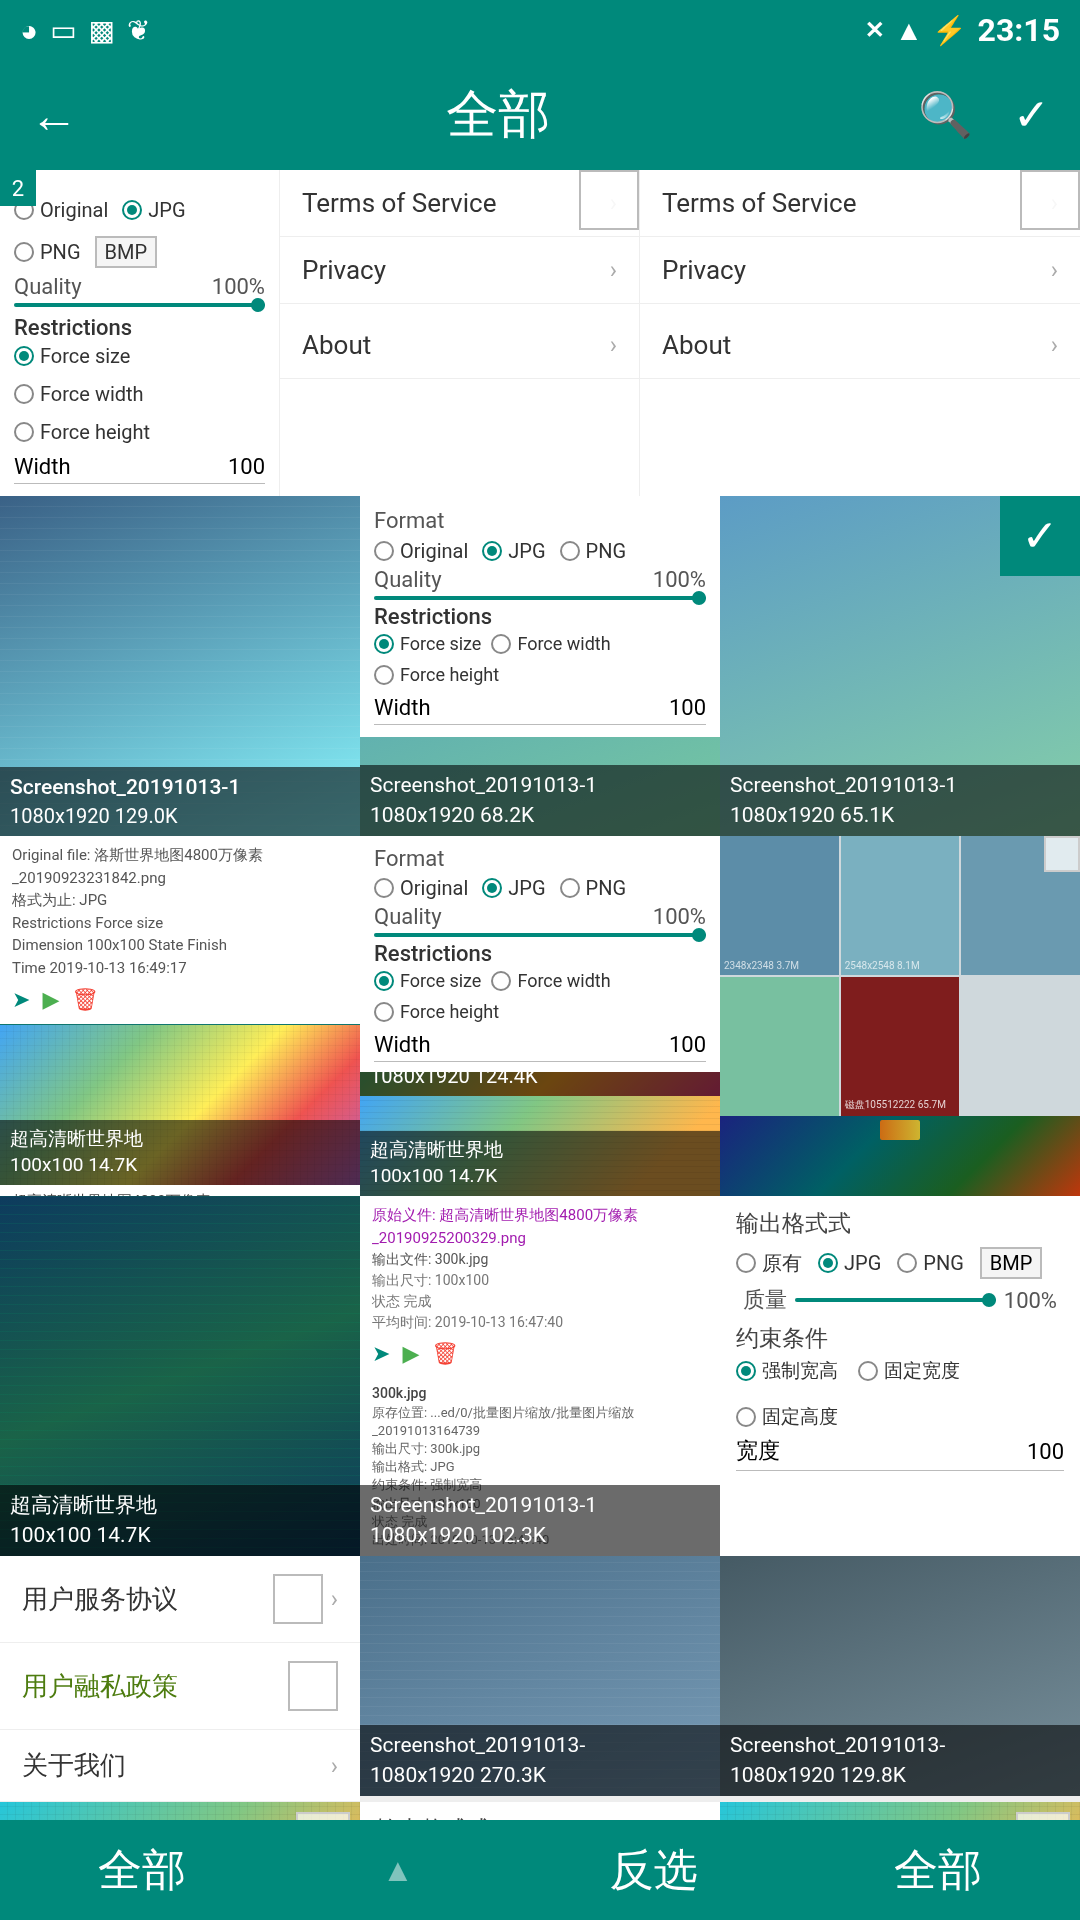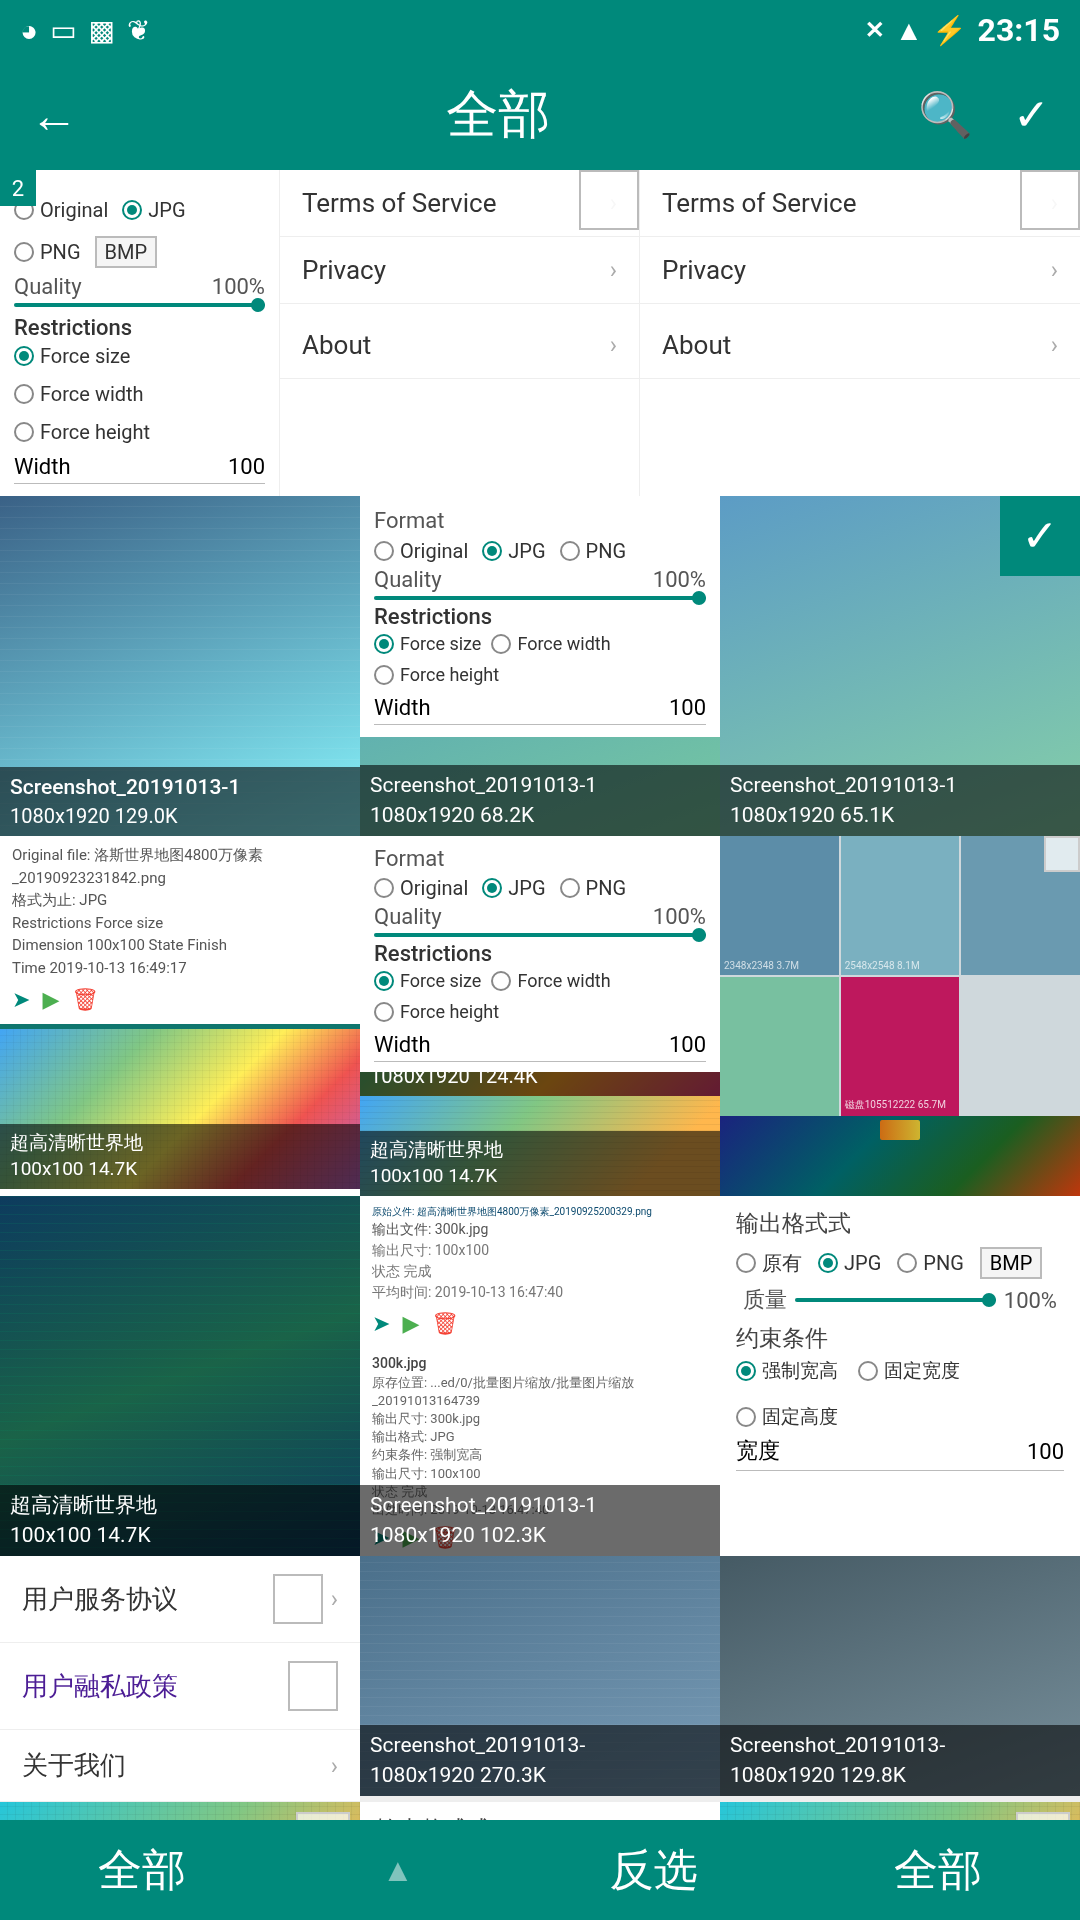--- a/index.html
+++ b/index.html
@@ -408,21 +408,21 @@
         <div>Screenshot_20191013-1</div>
         <div>1080x1920  65.1K</div>
       </div>
     </div>
   </div>
 
   <div style="display:grid;grid-template-columns:360px 360px 360px;width:1080px;">
 
     <div style="height:360px;position:relative;background:#eee;">
 
-      <div style="background:white;padding:8px 12px;font-size:16px;color:#444;line-height:1.5;border-bottom:5px solid #0f766e;">
+      <div style="background:white;padding:8px 12px;font-size:16px;color:#444;line-height:1.5;border-bottom:1px solid #0f766e;">
         <div style="font-size:15px;color:#555;">Original file: 洛斯世界地图4800万像素_20190923231842.png</div>
         <div style="font-size:15px;color:#555;">格式为止: JPG</div>
         <div style="font-size:15px;color:#555;">Restrictions Force size</div>
         <div style="font-size:15px;color:#555;">Dimension 100x100    State Finish</div>
         <div style="font-size:15px;color:#555;">Time 2019-10-13 16:49:17</div>
 
         <div style="display:flex;gap:12px;margin-top:4px;">
           <span style="font-size:22px;color:#00897B;">➤</span>
           <span style="font-size:22px;color:#4CAF50;">▶</span>
           <span style="font-size:22px;color:#f44336;">🗑</span>
@@ -516,21 +516,21 @@
         <div style="background:#5c8da8;position:relative;">
           <div style="font-size:10px;color:rgba(255,255,255,0.7);padding:4px;position:absolute;bottom:0;left:0;right:0;">2348x2348 3.7M</div>
         </div>
         <div style="background:#7ab0c0;position:relative;">
           <div style="font-size:10px;color:rgba(255,255,255,0.7);padding:4px;position:absolute;bottom:0;left:0;right:0;">2548x2548 8.1M</div>
         </div>
         <div style="background:#6a9ab0;position:relative;">
           <div style="position:absolute;top:0;right:0;width:36px;height:36px;border:2px solid #ccc;background:rgba(255,255,255,0.8);"></div>
         </div>
         <div style="background:#78c0a0;position:relative;"></div>
-        <div style="background:#be185d;position:relative;">
+        <div style="background:#7f1d1d;position:relative;">
           <div style="font-size:10px;color:rgba(255,255,255,0.8);padding:4px;position:absolute;bottom:0;left:0;right:0;">磁盘105512222 65.7M</div>
         </div>
       </div>
 
       <div style="height:80px;background:linear-gradient(135deg,#1a237e 0%,#006064 40%,#1b5e20 70%,#bf360c 100%);position:relative;">
         <div style="position:absolute;top:4px;left:50%;transform:translateX(-50%);width:40px;height:20px;background:linear-gradient(to right,#ff6f00,#ffca28);border-radius:2px;opacity:0.8;"></div>
       </div>
     </div>
   </div>
 
@@ -539,21 +539,21 @@
     <div style="height:360px;background:linear-gradient(160deg,#0d3b5e,#1a6348,#0d3b5e);position:relative;">
       <div style="width:100%;height:100%;background:repeating-linear-gradient(0deg,transparent,transparent 8px,rgba(0,150,100,0.15) 8px,rgba(0,150,100,0.15) 9px);"></div>
       <div class="tile-overlay-label">
         <div>超高清晰世界地</div>
         <div>100x100  14.7K</div>
       </div>
     </div>
 
     <div style="height:360px;background:#78909c;position:relative;">
       <div style="background:white;padding:8px 12px;font-size:15px;color:#444;line-height:1.5;">
-        <div style="font-size:10px;color:#0c4a6e;">原始义件: 超高清晰世界地图4800万像素_20190925200329.png</div>
+        <div style="font-size:15px;color:#a21caf;">原始义件: 超高清晰世界地图4800万像素_20190925200329.png</div>
         <div style="font-size:14px;color:#555;">输出文件: 300k.jpg</div>
         <div style="font-size:14px;color:#777;">输出尺寸: 100x100</div>
         <div style="font-size:14px;color:#777;">状态 完成</div>
         <div style="font-size:14px;color:#777;">平均时间: 2019-10-13 16:47:40</div>
         <div style="display:flex;gap:12px;margin-top:4px;">
           <span style="font-size:22px;color:#00897B;">➤</span>
           <span style="font-size:22px;color:#4CAF50;">▶</span>
           <span style="font-size:22px;color:#f44336;">🗑</span>
         </div>
       </div>
@@ -633,21 +633,21 @@
 
     <div style="background:white;">
       <div class="menu-item">
         <span style="font-size:26px;color:#333;">用户服务协议</span>
         <div style="display:flex;align-items:center;gap:8px;">
           <div style="width:50px;height:50px;border:2px solid #bbb;background:rgba(255,255,255,0.9);"></div>
           <span style="color:#aaa;font-size:24px;">›</span>
         </div>
       </div>
       <div class="menu-item">
-        <span style="font-size:26px;color:#4c1d95;">用户融私政策</span>
+        <span style="font-size:26px;color:#4d7c0f;">用户融私政策</span>
         <div style="display:flex;align-items:center;gap:8px;">
           <div style="width:50px;height:50px;border:2px solid #bbb;background:rgba(255,255,255,0.9);"></div>
         </div>
       </div>
       <div class="menu-item">
         <span style="font-size:26px;color:#333;">关于我们</span>
         <span style="color:#aaa;font-size:24px;">›</span>
       </div>
     </div>
 

